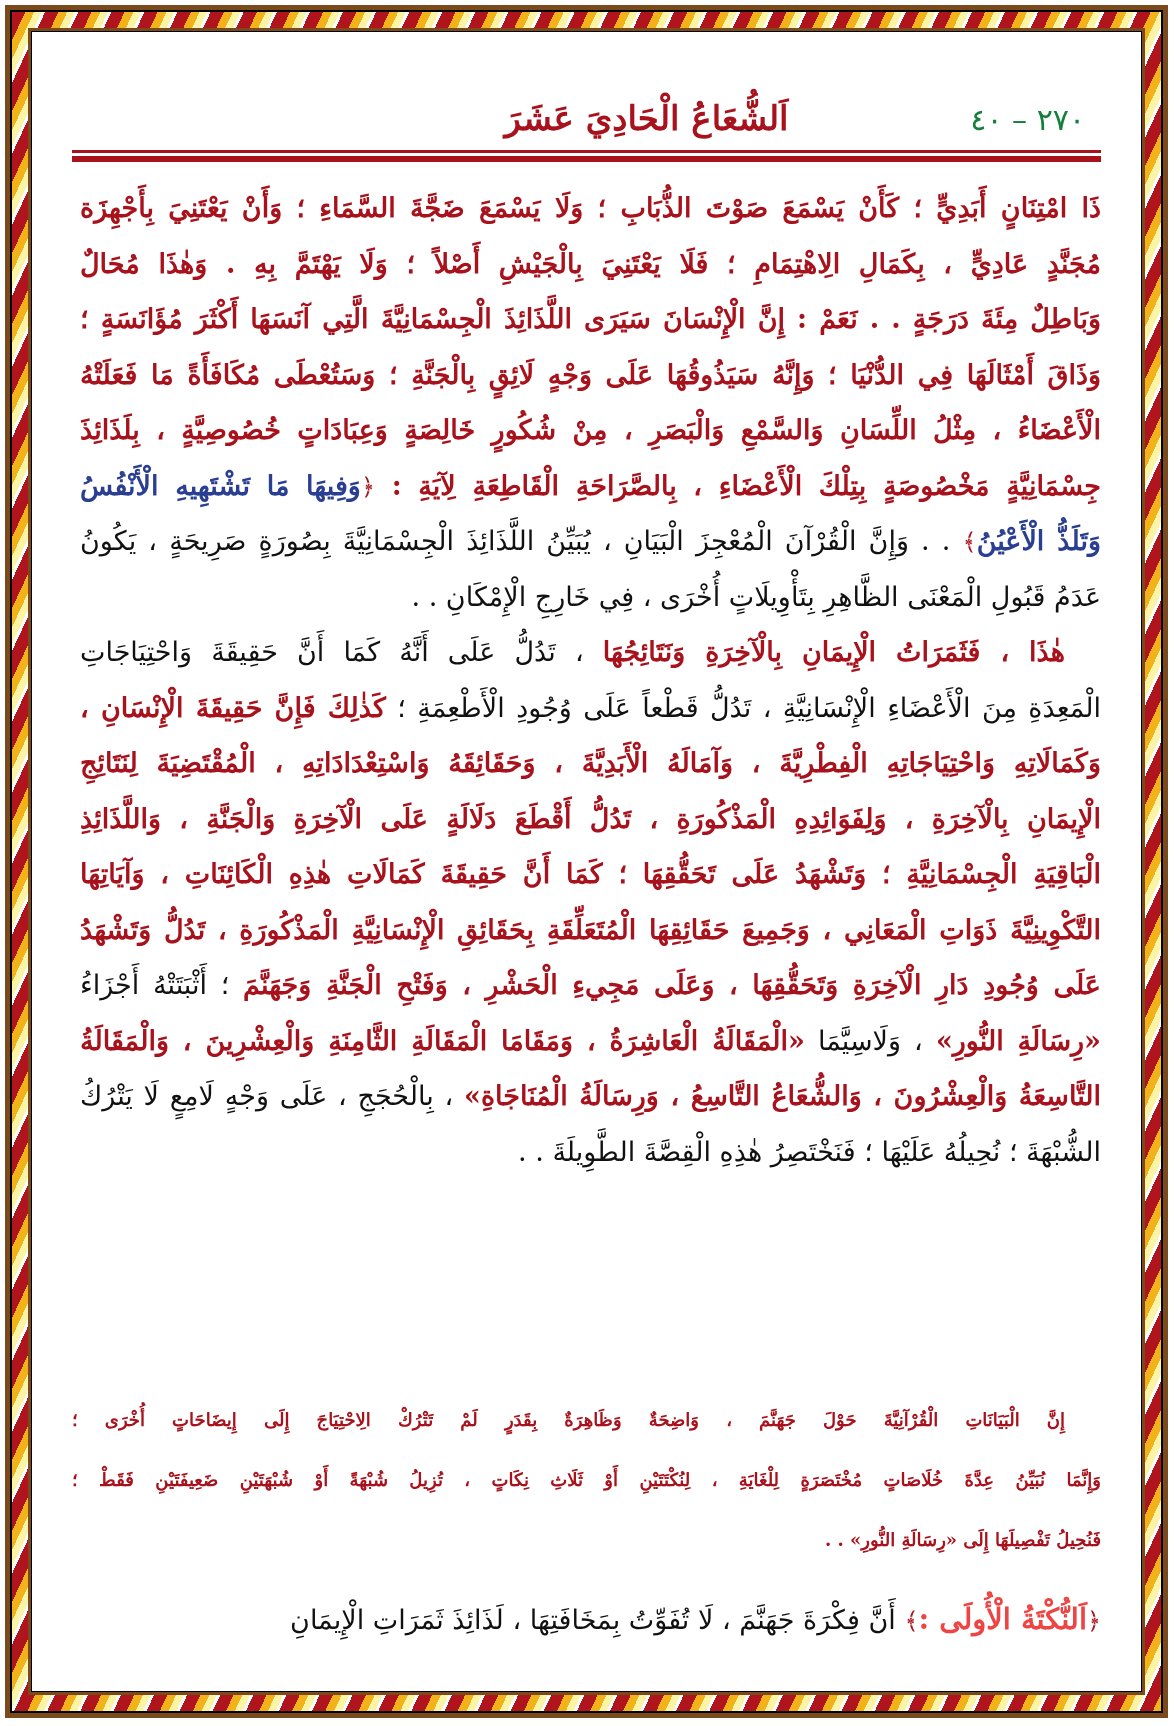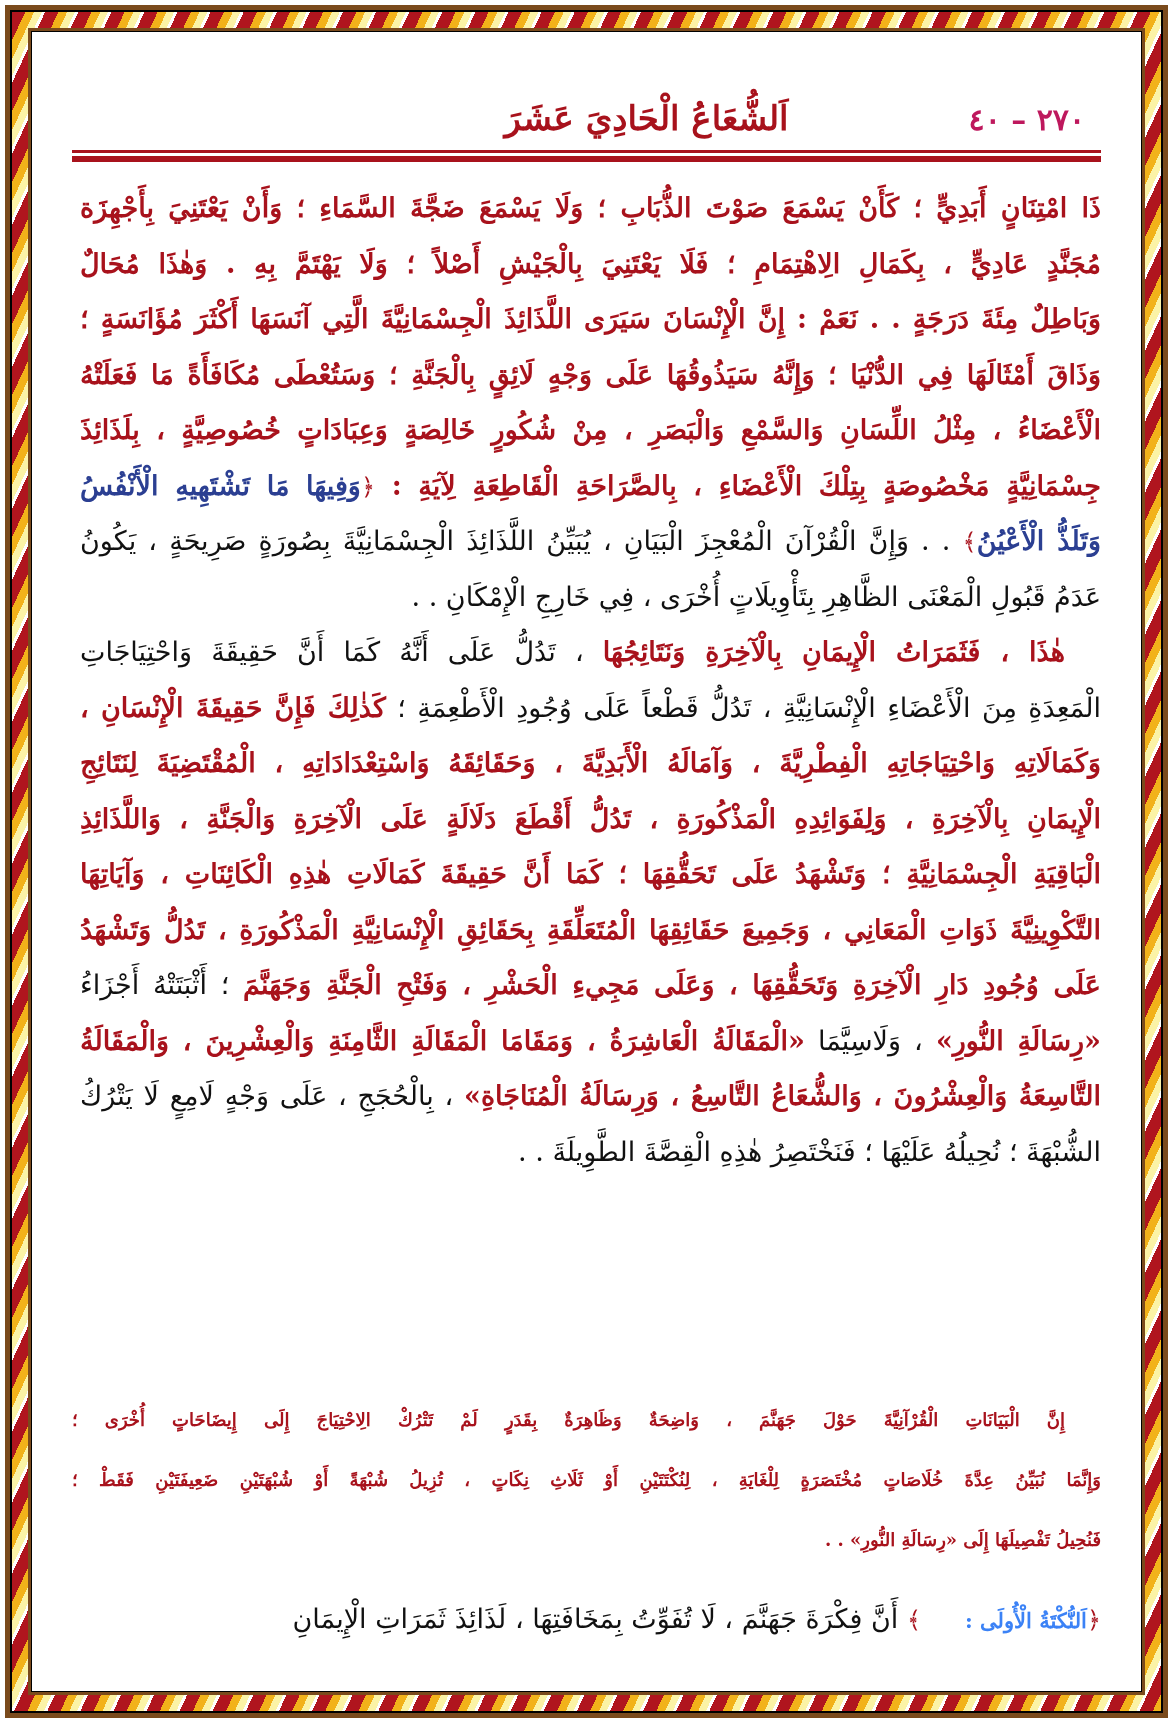--- a/index.html
+++ b/index.html
@@ -7,38 +7,38 @@
   .frame-outer { position:absolute; left:5px; top:5px; width:1163px; height:1713px; border:3px solid #7a4a1c; box-sizing:border-box; background:#7a4a1c; }
   .frame-band { position:absolute; left:10px; top:10px; width:1153px; height:1703px; box-sizing:border-box;
     background:
       repeating-linear-gradient(115deg, #b0151e 0 12px, #f2b21a 12px 20px, #fbf3a6 20px 27px, #ffffff 27px 30px);
     border:2px solid #000; }
   .frame-inner-line { position:absolute; left:28px; top:28px; width:1117px; height:1667px; border:4px solid #7a4a1c; box-sizing:border-box; background:#fff; }
   .frame-inner-line::after { content:""; position:absolute; inset:-1px; border:1px solid #000; }
   .page { position:absolute; left:36px; top:36px; width:1101px; height:1651px; background:#ffffff; direction:rtl; }
 
   .header { position:absolute; left:34px; right:34px; top:52px; height:70px; }
-  .page-num { position:absolute; right:18px; top:14px; font-size:30px; color:#be185d; font-weight:bold; letter-spacing:2px; }
+  .page-num { position:absolute; right:18px; top:14px; font-size:30px; color:#15803d; font-weight:normal; letter-spacing:2px; }
   .page-title { position:absolute; left:0; right:0; top:10px; text-align:center; font-size:34px; color:#a8121c; font-weight:bold; padding-left:120px; }
   .rule-thin { position:absolute; left:36px; right:36px; top:114px; height:3px; background:#a8121c; }
   .rule-thick { position:absolute; left:36px; right:36px; top:120px; height:6px; background:#a8121c; }
 
   .body-text { position:absolute; left:44px; right:36px; top:144px; font-size:27px; line-height:55.5px; text-align:justify; text-align-last:right; }
   .line { display:block; white-space:nowrap; text-align:justify; text-align-last:justify; height:55.5px; overflow:hidden; }
   .line.last { text-align-last:right; }
   .indent { padding-right:36px; }
   .red { color:#a8121c; font-weight:bold; }
   .black { color:#111111; }
   .blue { color:#2b3f92; font-weight:bold; }
   .orn { color:#a8121c; font-size:24px; }
 
   .note-block { position:absolute; left:36px; right:36px; top:1354px; font-size:18px; line-height:60px; }
   .note-block .line { height:60px; }
   .last-line { position:absolute; left:36px; right:36px; top:1555px; font-size:27px; line-height:56px; }
-  .nukta-title { color:#3b82f6; font-weight:bold; font-size:21px;margin-left:44px; }
+  .nukta-title { color:#ef4444; font-weight:bold; font-size:29px; }
 </style>
 </head>
 <body>
 
 <div class="frame-outer"></div>
 <div class="frame-band"></div>
 <div class="frame-inner-line"></div>
 
 <div class="page">
   <div class="header">

